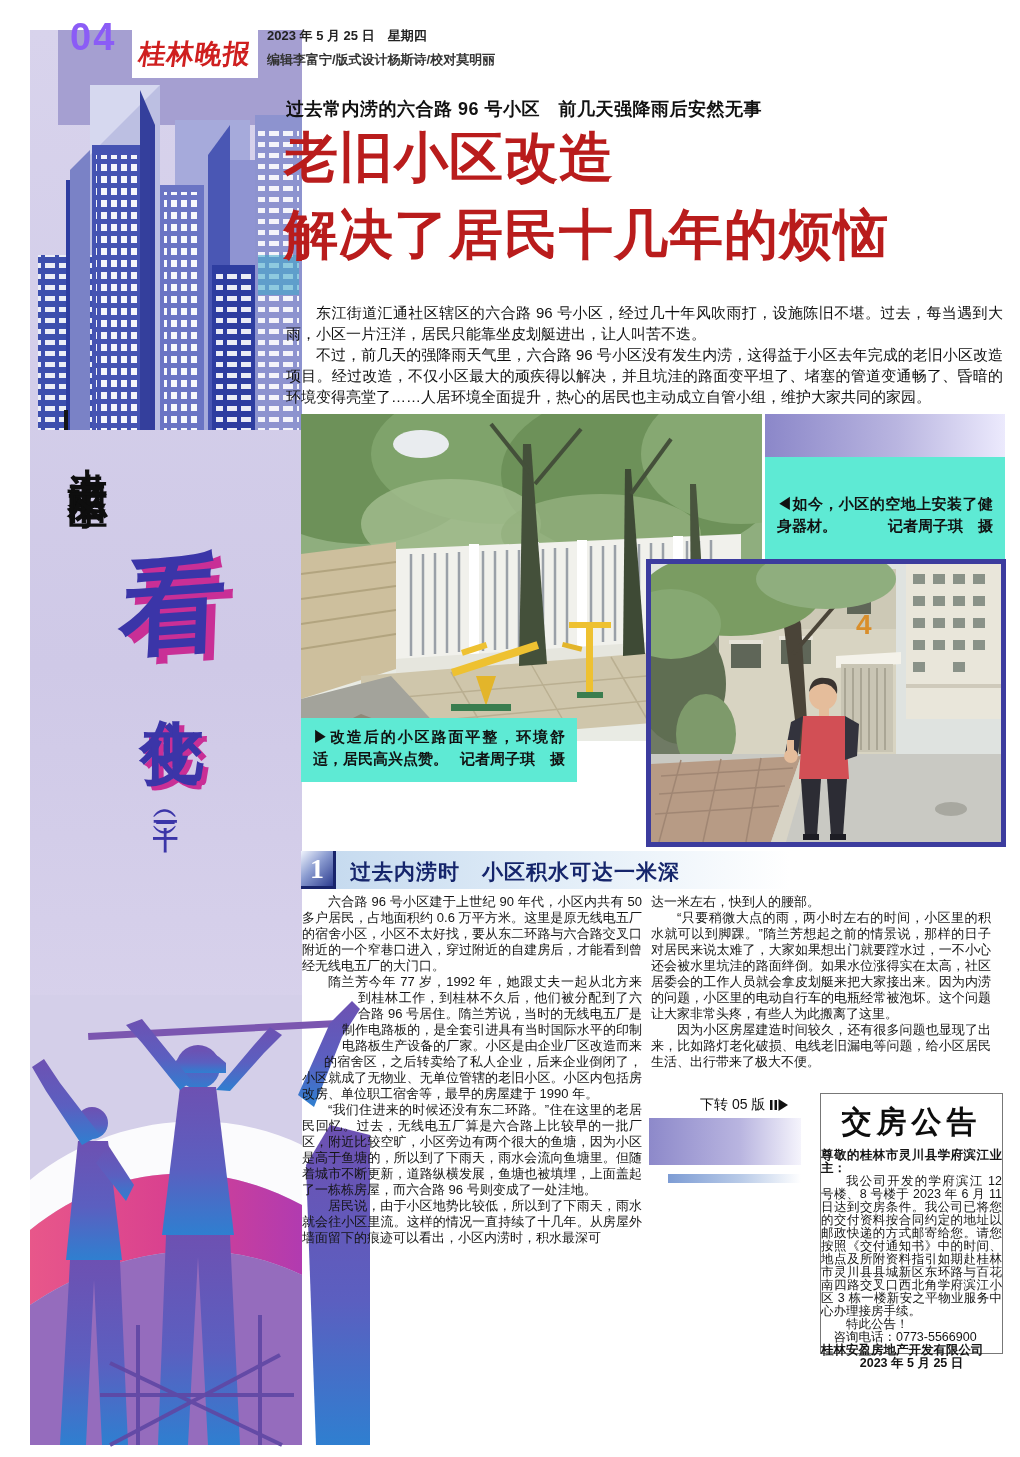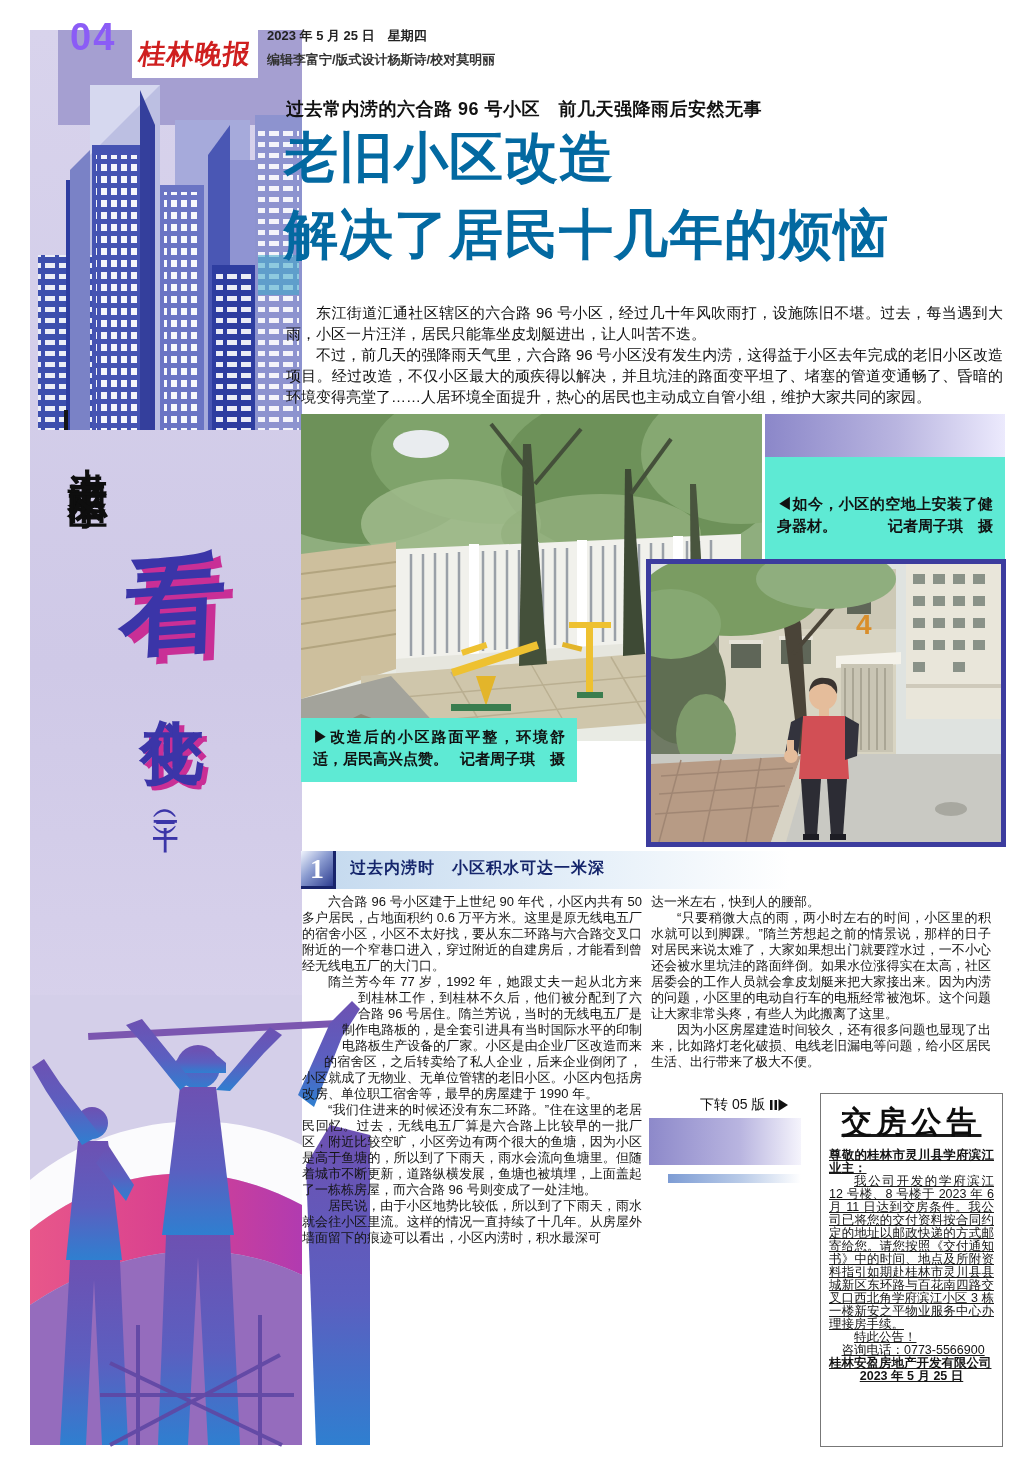--- a/index.html
+++ b/index.html
@@ -25,21 +25,21 @@
   .page-number{left:70px;top:16px;font-size:38px;font-weight:700;color:#8b5cf6;letter-spacing:2px;}
   .masthead-box{left:132px;top:30px;width:126px;height:48px;background:#ffffff;
                 display:flex;align-items:center;justify-content:center;}
   .masthead{font-family:"Liberation Serif",serif;font-weight:700;font-size:27px;color:#cf1f1f;
             transform:skewX(-8deg);letter-spacing:1px;white-space:nowrap;}
   .dateline{left:267px;top:27px;font-size:13px;font-weight:700;color:#222;}
   .credits{left:267px;top:51px;font-size:13px;font-weight:700;color:#333;}
 
   
   .kicker{left:286px;top:97px;font-size:18px;font-weight:700;color:#111;letter-spacing:0.5px;}
-  .headline{left:284px;font-size:54px;font-weight:700;color:#0369a1;letter-spacing:1px;line-height:1;}
+  .headline{left:284px;font-size:54px;font-weight:700;color:#b91c1c;letter-spacing:1px;line-height:1;}
   .hl1{top:130px;} .hl2{top:207px;}
   .lead{left:286px;top:302px;width:717px;font-size:15px;line-height:21px;text-align:justify;color:#101010;}
   .lead p{margin:0;text-indent:2em;}
 
   
   .photo1{left:301px;top:414px;width:461px;height:327px;}
   .gradbar{left:765px;top:414px;width:240px;height:43px;
            background:linear-gradient(90deg,#8b87c9 0%,#b9b5e0 55%,#eceafd 100%);}
   .caption-box{background:#5eead4;font-size:15px;font-weight:700;line-height:22px;color:#111;
                text-align:justify;box-sizing:border-box;}
@@ -49,21 +49,21 @@
   .photo2-frame{left:646px;top:559px;width:360px;height:288px;border:5px solid #3c3c9e;
                 box-sizing:border-box;background:#dfe3e0;z-index:5;}
 
   
   .section-band{left:301px;top:851px;width:489px;height:38px;display:flex;align-items:stretch;
                 background:linear-gradient(90deg,#c2d8ee 0%,#e3eef8 55%,#ffffff 100%);}
   .section-num{width:35px;background:linear-gradient(135deg,#f0f4fd 0%,#8a9bd0 45%,#2c3c8f 100%);
                border-right:3px solid #18246b;border-bottom:3px solid #18246b;box-sizing:border-box;
                color:#ffffff;font-family:"Liberation Serif",serif;font-weight:700;font-size:28px;
                display:flex;align-items:center;justify-content:center;}
-  .section-title{font-size:16px;font-weight:700;color:#15256b;letter-spacing:1px;
+  .section-title{font-size:21px;font-weight:700;color:#15256b;letter-spacing:1px;
                  padding:7px 0 0 14px;}
 
   
   .col{width:340px;font-size:13px;line-height:16px;text-align:justify;color:#141414;}
   .col p{margin:0;text-indent:2em;}
   .col p.noindent{text-indent:0;}
   .col-left{left:302px;top:894px;}
   .col-right{left:651px;top:894px;}
   .wrap-spacer{float:left;clear:left;width:0;height:102px;}
   .wrap-f1{float:left;clear:left;width:56px;height:24px;}
@@ -71,22 +71,22 @@
   .wrap-f3{float:left;clear:left;width:22px;height:24px;}
 
   .jump{left:700px;top:1096px;width:160px;font-size:14px;font-weight:400;color:#111;
         display:flex;align-items:center;gap:5px;}
   .purple-bar{left:649px;top:1118px;width:152px;height:47px;
               background:linear-gradient(90deg,#8d89ca 0%,#b9b5e0 60%,#f5f4fc 100%);}
   .blue-bar{left:668px;top:1174px;width:133px;height:9px;
             background:linear-gradient(90deg,#7d9cd4 0%,#b9cbe8 55%,#ffffff 100%);}
 
   
-  .notice{left:820px;top:1093px;width:183px;height:354px;border:1.5px solid #777;
-          box-sizing:border-box;padding:6px 8px;background:#fff;text-decoration:underline;}
+  .notice{left:820px;top:1093px;width:183px;height:261px;border:1.5px solid #777;
+          box-sizing:border-box;padding:6px 0;background:#fff;}
   .notice-title{text-align:center;font-size:30px;font-weight:700;letter-spacing:5px;color:#0d0d0d;
                 margin:2px 0 6px 0;}
   .notice-body{font-size:12.5px;line-height:13px;text-align:justify;color:#141414;}
   .notice-body p{margin:0;}
   .n-salutation{font-weight:700;}
   .n-para{text-indent:2em;}
   .n-close{text-indent:2em;}
   .n-phone{text-indent:1em;}
   .n-company{font-weight:700;}
   .n-date{font-weight:700;text-align:center;}

